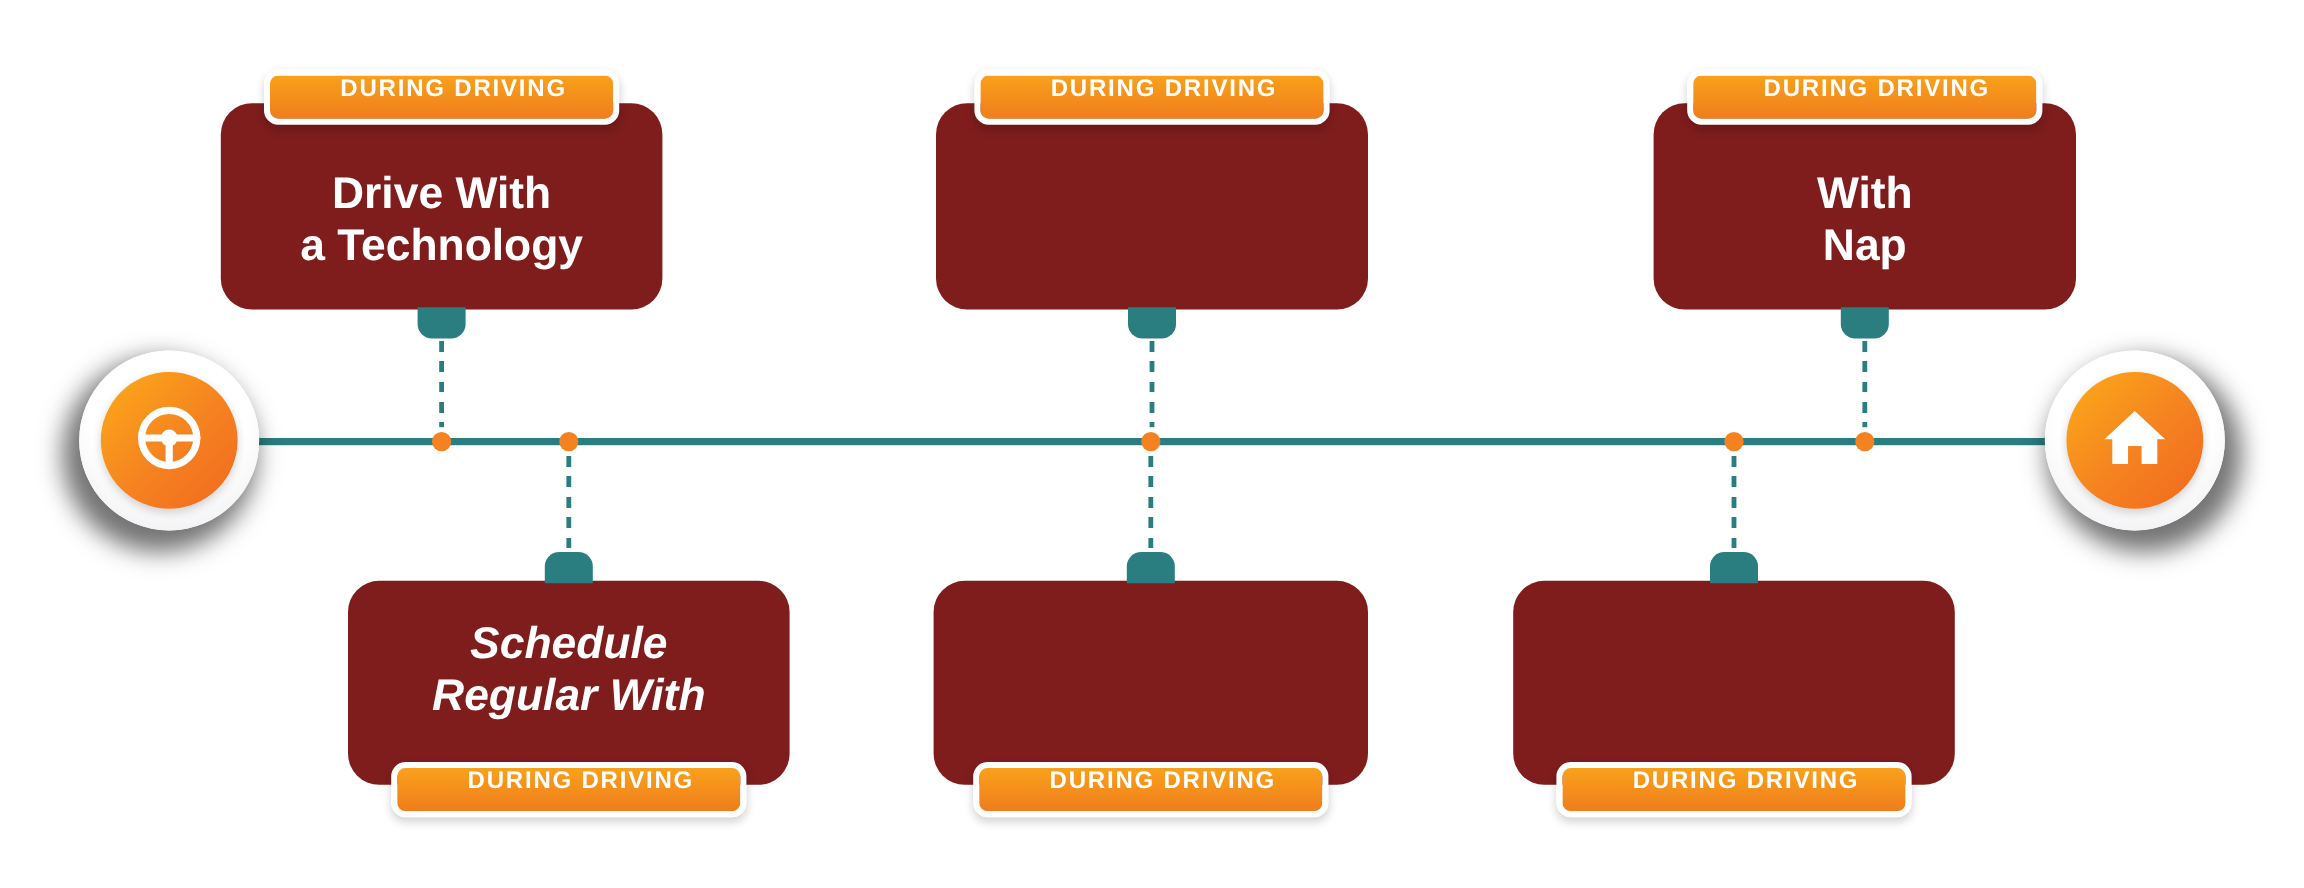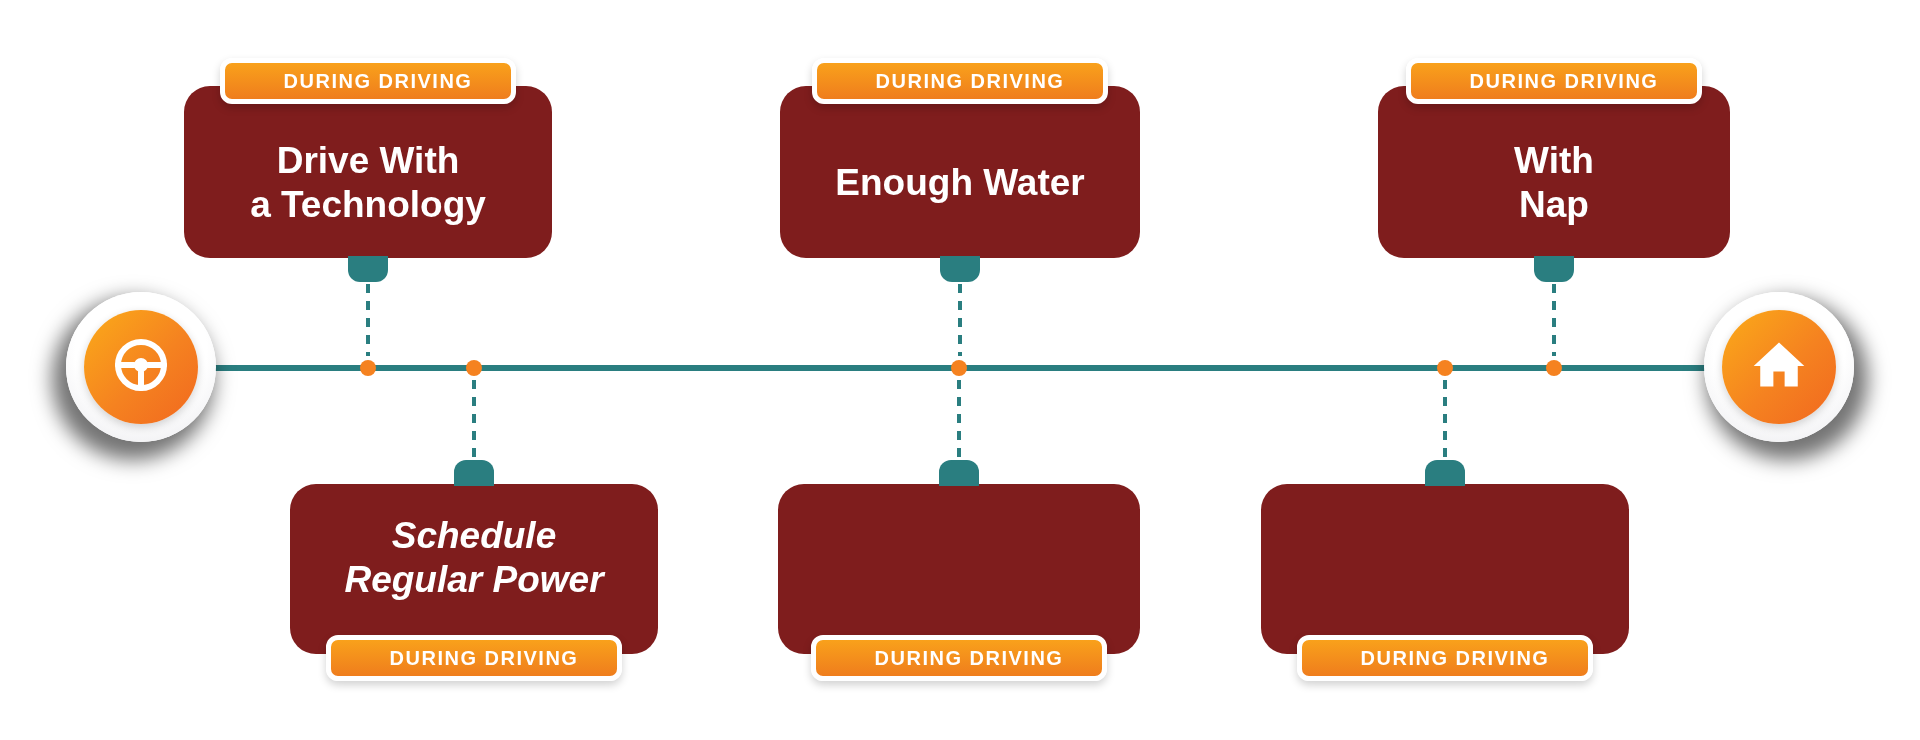--- a/index.html
+++ b/index.html
@@ -95,21 +95,20 @@
     position: absolute;
     left: 50%;
     transform: translateX(-50%);
     width: 296px;
     height: 46px;
     box-sizing: border-box;
     background: linear-gradient(180deg, #f9a11b 0%, #ef7d1d 100%);
     border: 5px solid #ffffff;
     border-radius: 12px;
     display: flex;
-    align-items: center;
     justify-content: center;
     box-shadow: 0 4px 8px rgba(0,0,0,0.18);
     z-index: 5;
     padding-left: 20px;
   }
   .item.top .badge    { top: -28px; }
   .item.bottom .badge { bottom: -27px; }
   .badge span {
     color: #ffffff;
     font-weight: bold;
@@ -190,21 +189,20 @@
     <div class="tail"></div>
     <div class="dash"></div>
   </div>
 
   <div class="item top item-2">
     <div class="badge">
       <span>DURING DRIVING</span>
     </div>
     <div class="card">
       <div class="title">
-        <span>Enough Water</span>
       </div>
     </div>
     <div class="tail"></div>
     <div class="dash"></div>
   </div>
 
   <div class="item top item-3">
     <div class="badge">
       <span>DURING DRIVING</span>
     </div>
@@ -218,21 +216,21 @@
     <div class="dash"></div>
   </div>
 
   <div class="item bottom item-4">
     <div class="badge">
       <span>DURING DRIVING</span>
     </div>
     <div class="card">
       <div class="title">
         <span>Schedule</span>
-        <span>Regular Power</span>
+        <span>Regular With</span>
       </div>
     </div>
     <div class="tail"></div>
     <div class="dash"></div>
   </div>
 
   <div class="item bottom item-5">
     <div class="badge">
       <span>DURING DRIVING</span>
     </div>

